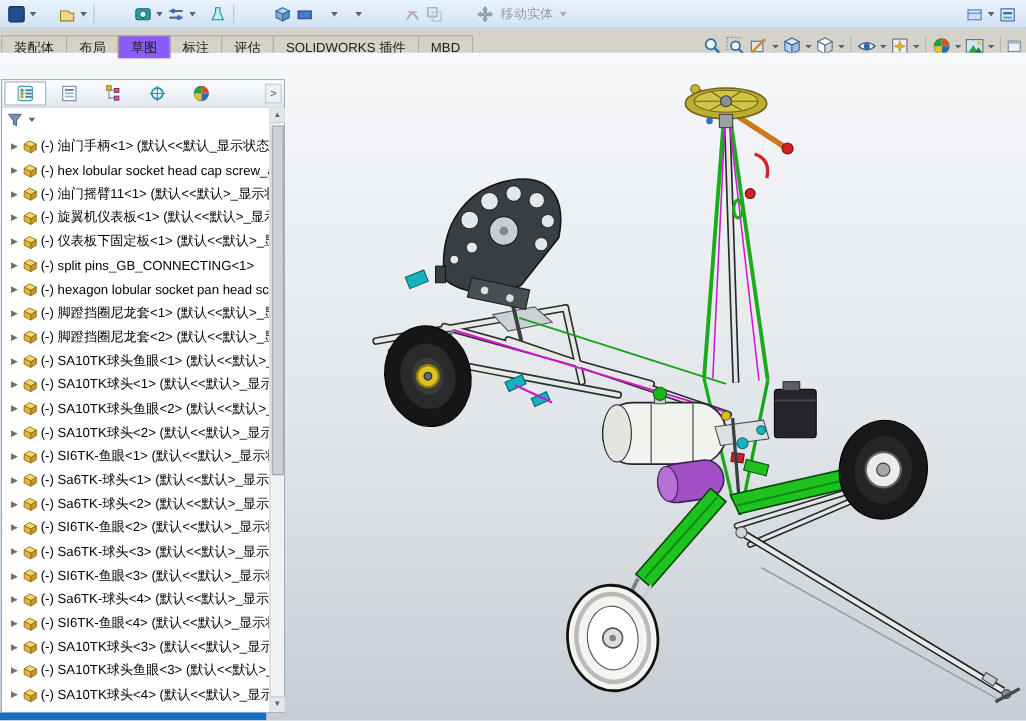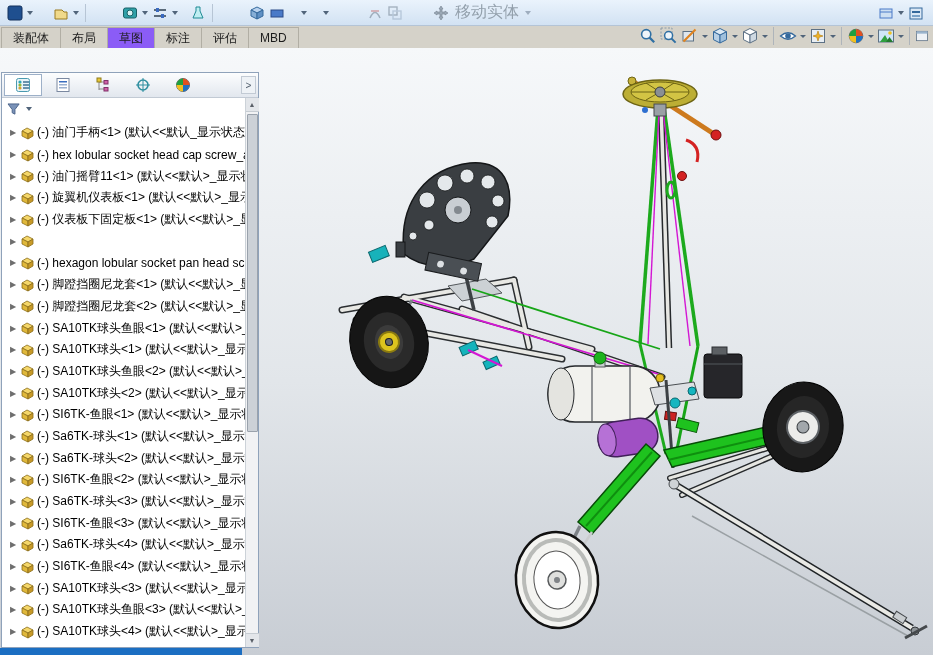--- a/index.html
+++ b/index.html
@@ -8,26 +8,26 @@
   #app{position:relative;width:933px;height:655px;background:#dfe5ec;overflow:hidden}
 
   
   .top-toolbar{position:absolute;left:0;top:0;width:100%;height:26px;
     background:linear-gradient(#eaf3fc,#d2e2f3);border-bottom:1px solid #b4c4d6;
     display:flex;align-items:center;padding:0 5px;overflow:hidden}
   .tt-btn{width:20px;height:20px;display:inline-flex;align-items:center;justify-content:center;flex:none}
   .caret{width:0;height:0;border-left:3.5px solid transparent;border-right:3.5px solid transparent;
     border-top:4px solid #51647a;margin:0 2px;flex:none}
   .tt-sep{width:1px;height:18px;background:#b7c5d5;margin:0 4px;flex:none}
-  .move-group{display:inline-flex;align-items:center;gap:4px;color:#93a0ac;font-size:16px;flex:none}
+  .move-group{display:inline-flex;align-items:center;gap:4px;color:#93a0ac;font-size:12px;flex:none}
   .grayed{opacity:.45}
 
   
   .tab-bar{position:absolute;left:0;top:26px;width:100%;height:33px;background:#d5d2c9;
-    border-bottom:1px solid #9b988e;display:flex;align-items:flex-start}
+    border-bottom:1px solid #9b988e;display:flex;align-items:center}
   .tabs{display:flex;align-items:flex-end;height:22px;padding-left:2px}
   .cmd-tab{height:21px;padding:0 11px;font-size:12px;display:flex;align-items:center;
     border:1px solid #b1aea4;border-bottom:none;background:#d5d2c9;color:#1c1c1c;margin-left:-1px;white-space:nowrap}
   .cmd-tab.active{background:#8b5cf6;position:relative;z-index:2}
   .headsup{margin-left:auto;display:flex;align-items:center;padding-right:3px;gap:1px}
   .hu-btn{height:20px;display:inline-flex;align-items:center;padding:0 1px;flex:none}
   .hu-caret{width:0;height:0;border-left:3px solid transparent;border-right:3px solid transparent;
     border-top:3.5px solid #51647a;margin:0 1px;flex:none}
   .hu-sep{width:1px;height:18px;background:#aeb4ba;margin:0 3px;flex:none}
 
@@ -168,20 +168,23 @@
         </div>
 
         <div class="cmd-tab">
           <span>标注</span>
         </div>
 
         <div class="cmd-tab">
           <span>评估</span>
         </div>
 
+        <div class="cmd-tab">
+          <span>SOLIDWORKS 插件</span>
+        </div>
 
         <div class="cmd-tab">
           <span>MBD</span>
         </div>
       </div>
 
     <div class="headsup">
       <span class="hu-btn">
         <svg viewBox="0 0 18 18" width="18" height="18">
             <circle cx="7.2" cy="7.2" r="4.6" fill="#eef4f9" stroke="#2f6fa3" stroke-width="1.6"></circle>
@@ -559,20 +562,21 @@
 
         <div class="tree-row">
           <span class="tree-arrow">▶</span>
           <span class="part-icon">
             <svg viewBox="0 0 14 14" width="14" height="14">
               <polygon points="2,5 7,2 13,5 8,8" fill="#f5d76a" stroke="#8a6d1a" stroke-width="0.8"></polygon>
               <polygon points="2,5 8,8 8,13 2,10" fill="#e0b83a" stroke="#8a6d1a" stroke-width="0.8"></polygon>
               <polygon points="8,8 13,5 13,10 8,13" fill="#c89a28" stroke="#8a6d1a" stroke-width="0.8"></polygon>
             </svg>
           </span>
+          <span class="tree-label">(-) split pins_GB_CONNECTING&lt;1&gt;</span>
         </div>
 
         <div class="tree-row">
           <span class="tree-arrow">▶</span>
           <span class="part-icon">
             <svg viewBox="0 0 14 14" width="14" height="14">
               <polygon points="2,5 7,2 13,5 8,8" fill="#f5d76a" stroke="#8a6d1a" stroke-width="0.8"></polygon>
               <polygon points="2,5 8,8 8,13 2,10" fill="#e0b83a" stroke="#8a6d1a" stroke-width="0.8"></polygon>
               <polygon points="8,8 13,5 13,10 8,13" fill="#c89a28" stroke="#8a6d1a" stroke-width="0.8"></polygon>
             </svg>

